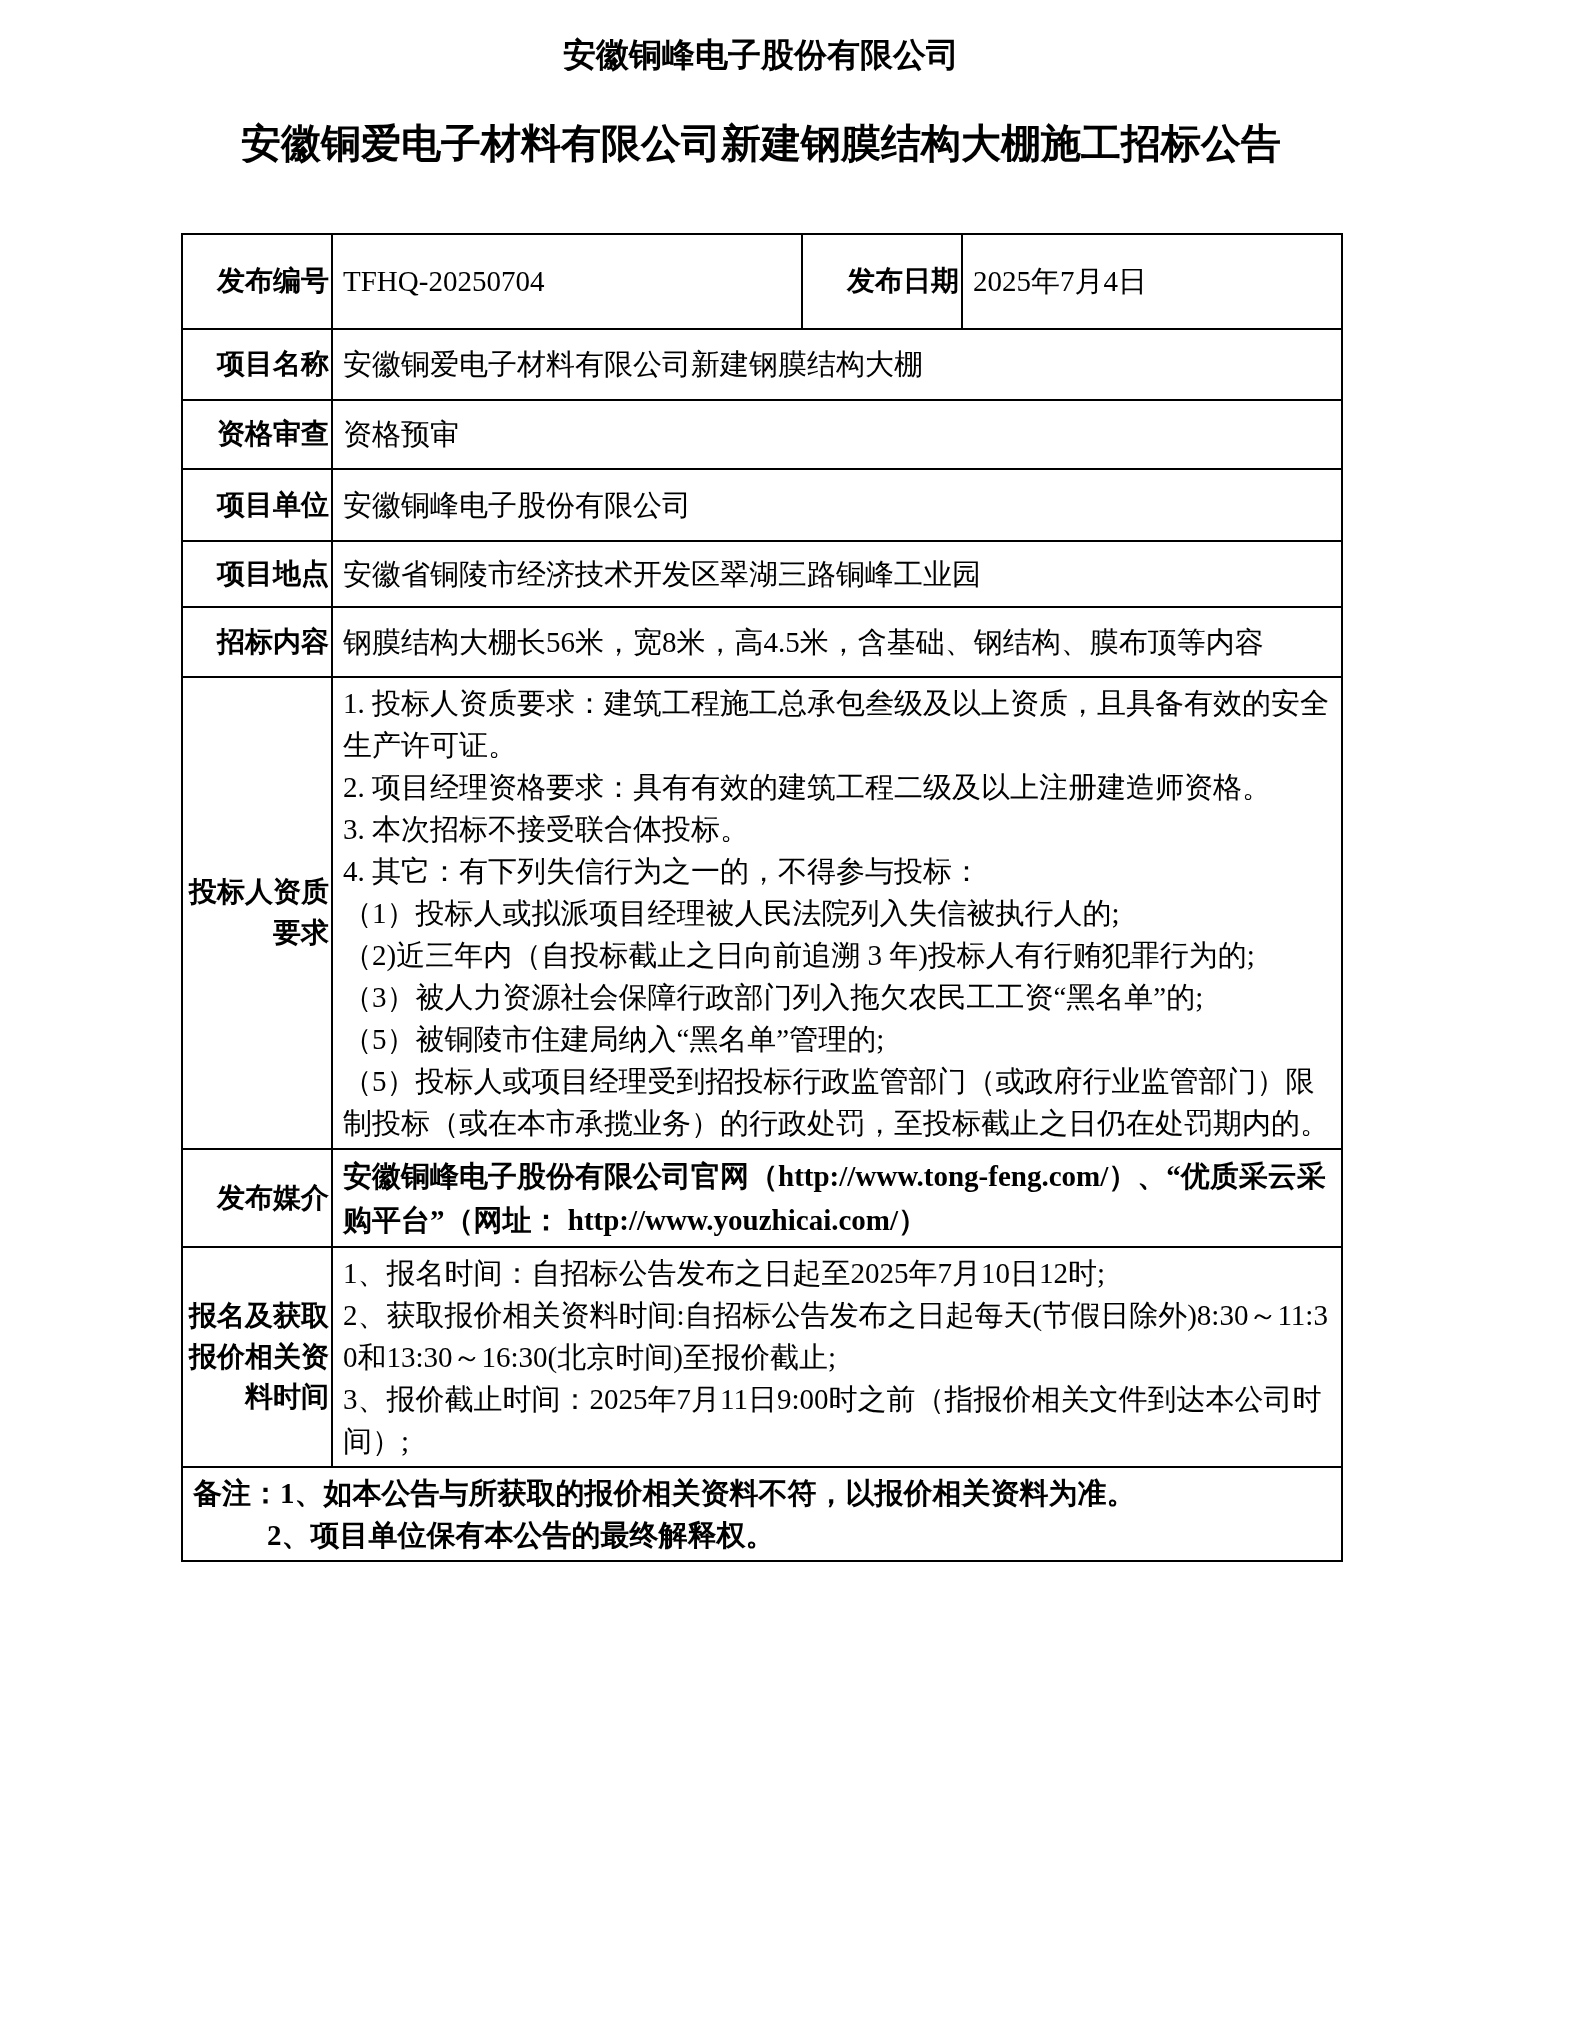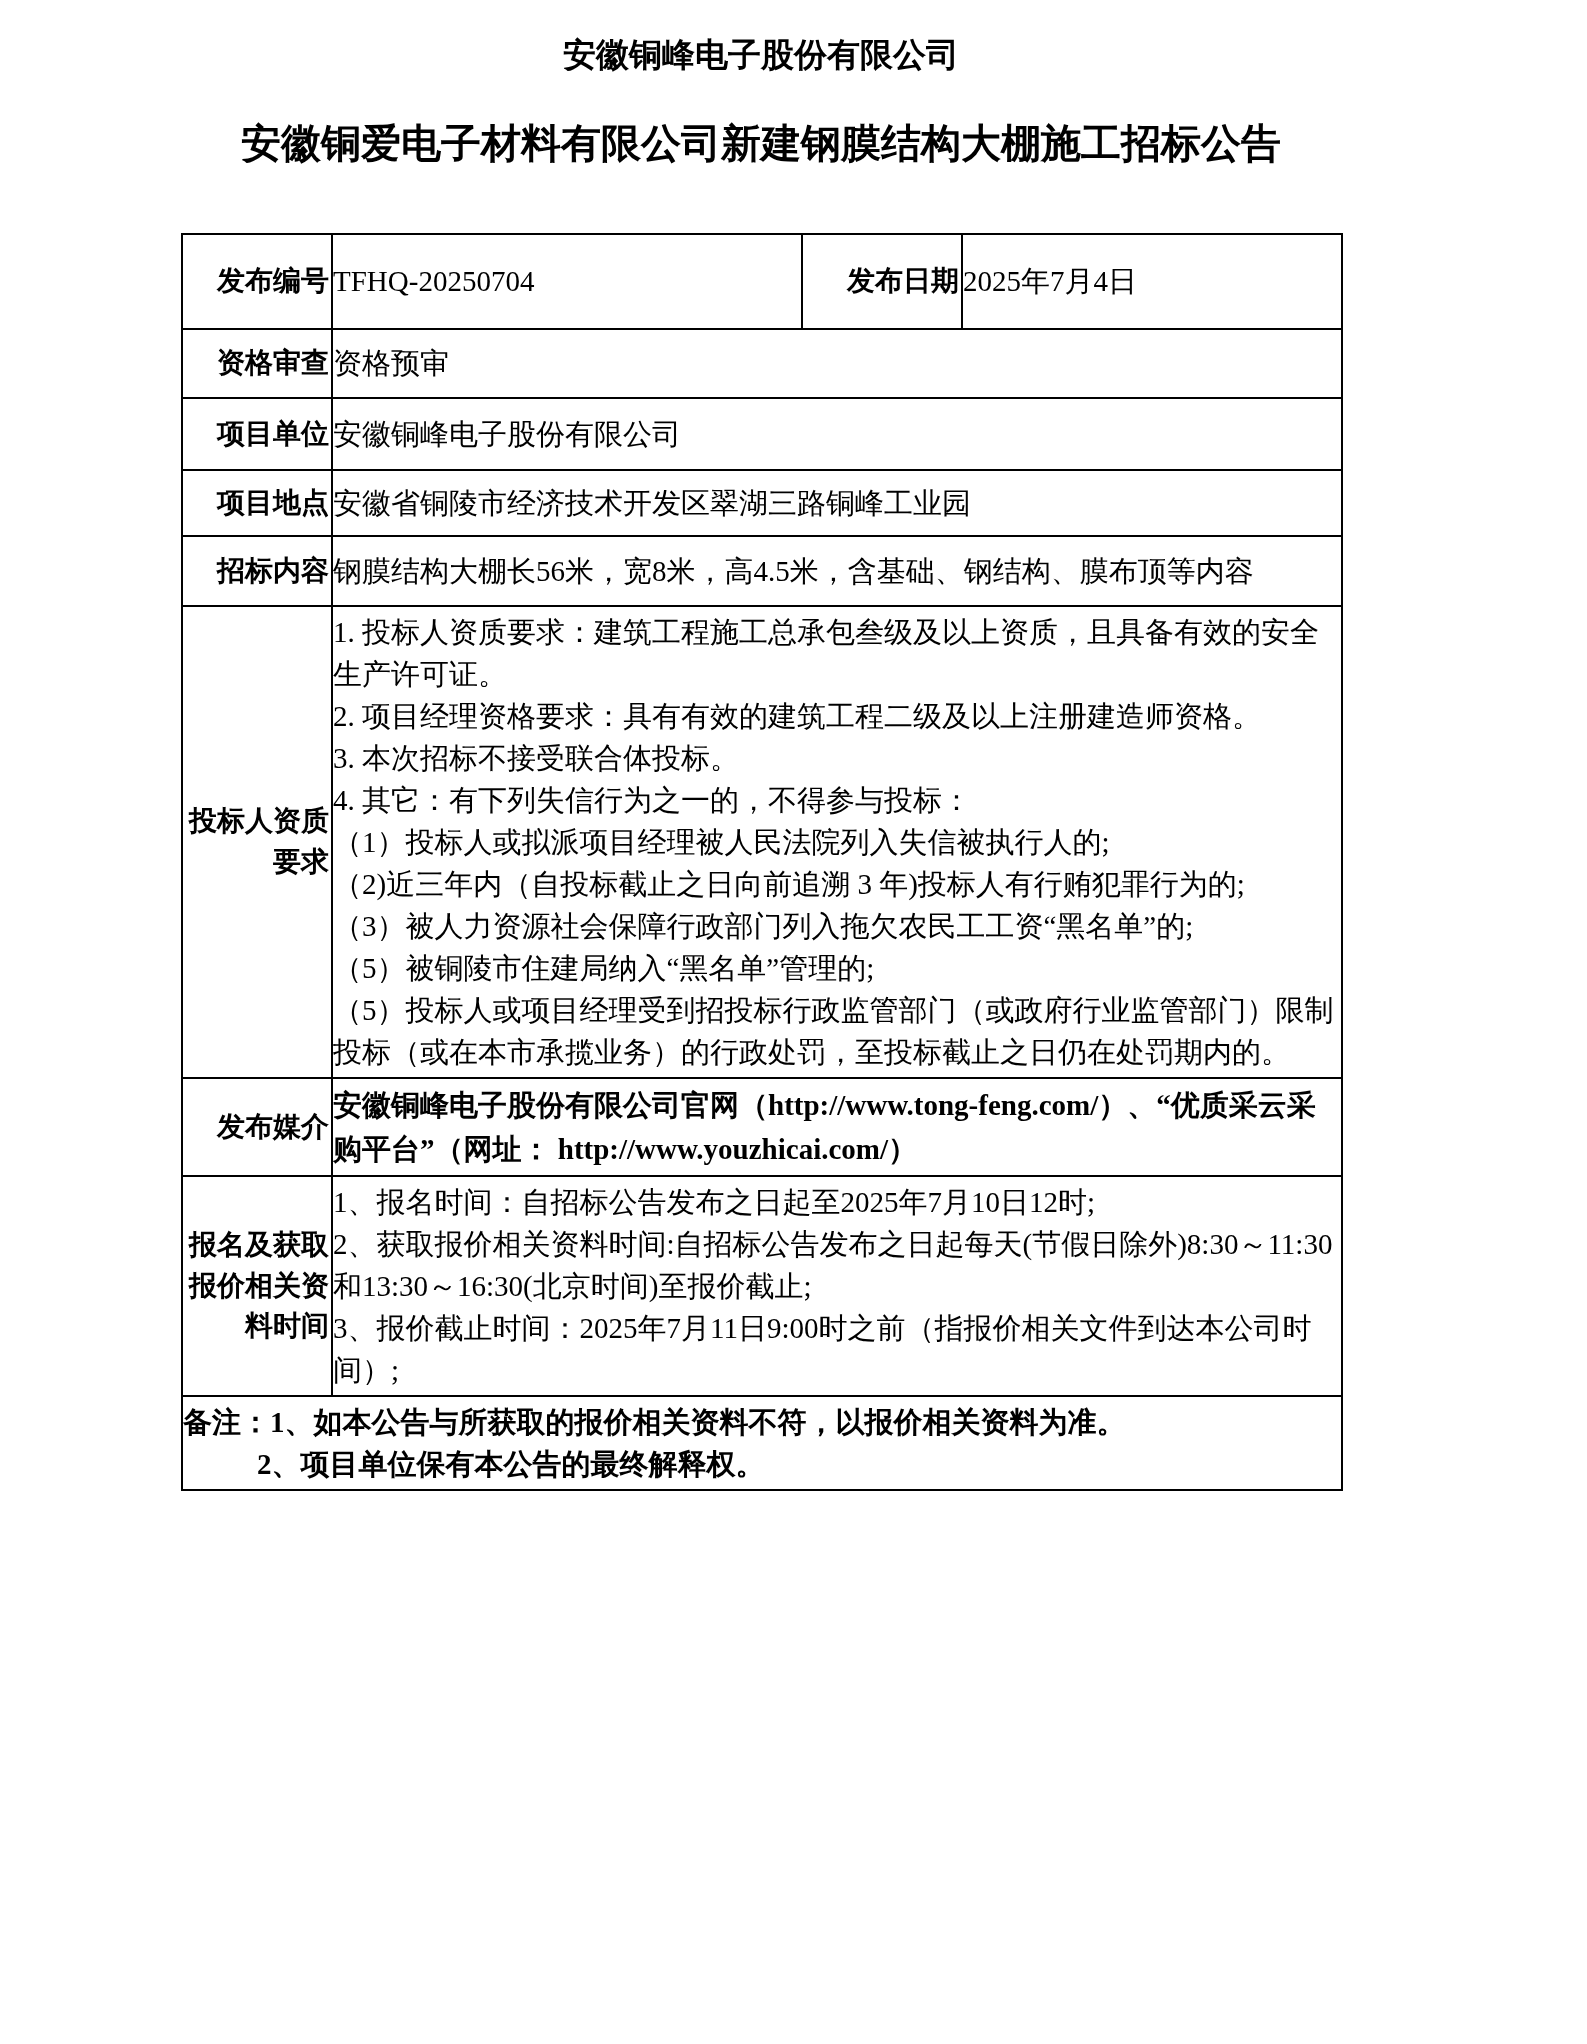--- a/index.html
+++ b/index.html
@@ -22,21 +22,21 @@
     font-family:"Liberation Sans","DejaVu Sans",sans-serif;
     font-size:40px;font-weight:700;line-height:1.3;
   }
   table.doc{
     margin-top:64px;border-collapse:collapse;table-layout:fixed;
     width:1160px;
   }
   table.doc th,table.doc td{
     border:2px solid #000;
     vertical-align:middle;
-    padding:4px 0;
+    padding:4px 10px;
     font-size:29px;
     font-weight:400;
     text-align:left;
     word-break:break-all;
     overflow-wrap:anywhere;
   }
   table.doc th{
     font-weight:700;text-align:right;font-size:28px;padding:4px 2px;
   }
   .lbl-line{line-height:1.45;}
@@ -81,20 +81,26 @@
         <th>发布编号</th>
         <td>
               <div class="val">TFHQ-20250704</div>
             </td>
         <th>发布日期</th>
         <td>
               <div class="val">2025年7月4日</div>
             </td>
       </tr>
 
+      <tr class="r2">
+        <th>项目名称</th>
+        <td colspan="3">
+              <div class="val">安徽铜爱电子材料有限公司新建钢膜结构大棚</div>
+            </td>
+      </tr>
 
       <tr class="r3">
         <th>资格审查</th>
         <td colspan="3">
               <div class="val">资格预审</div>
             </td>
       </tr>
 
       <tr class="r4">
         <th>项目单位</th>

